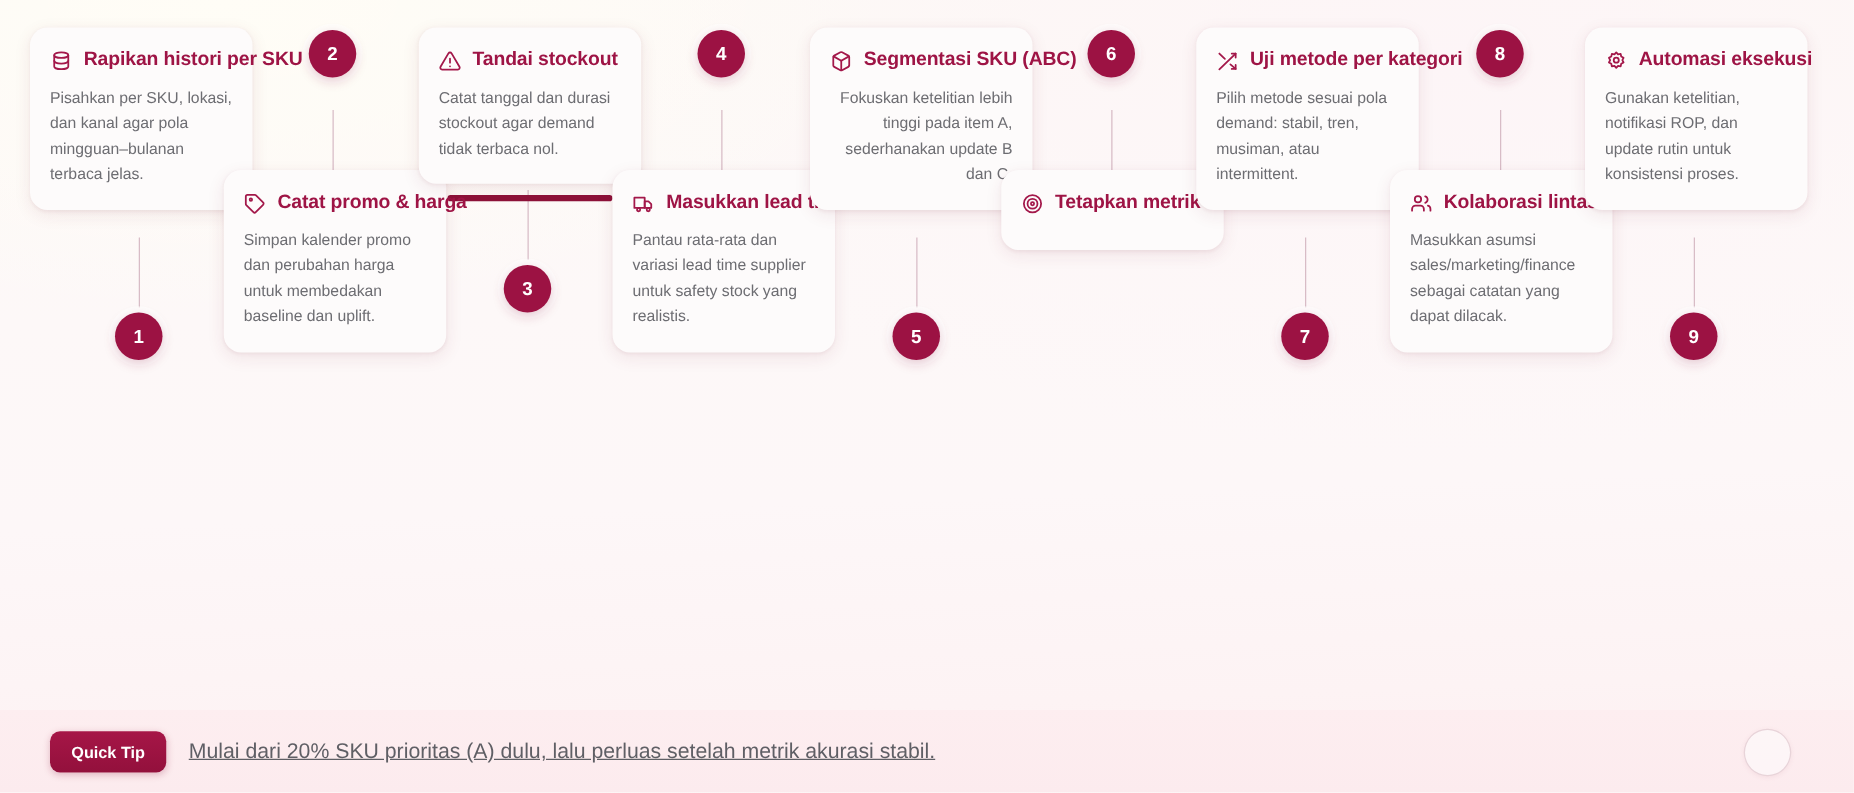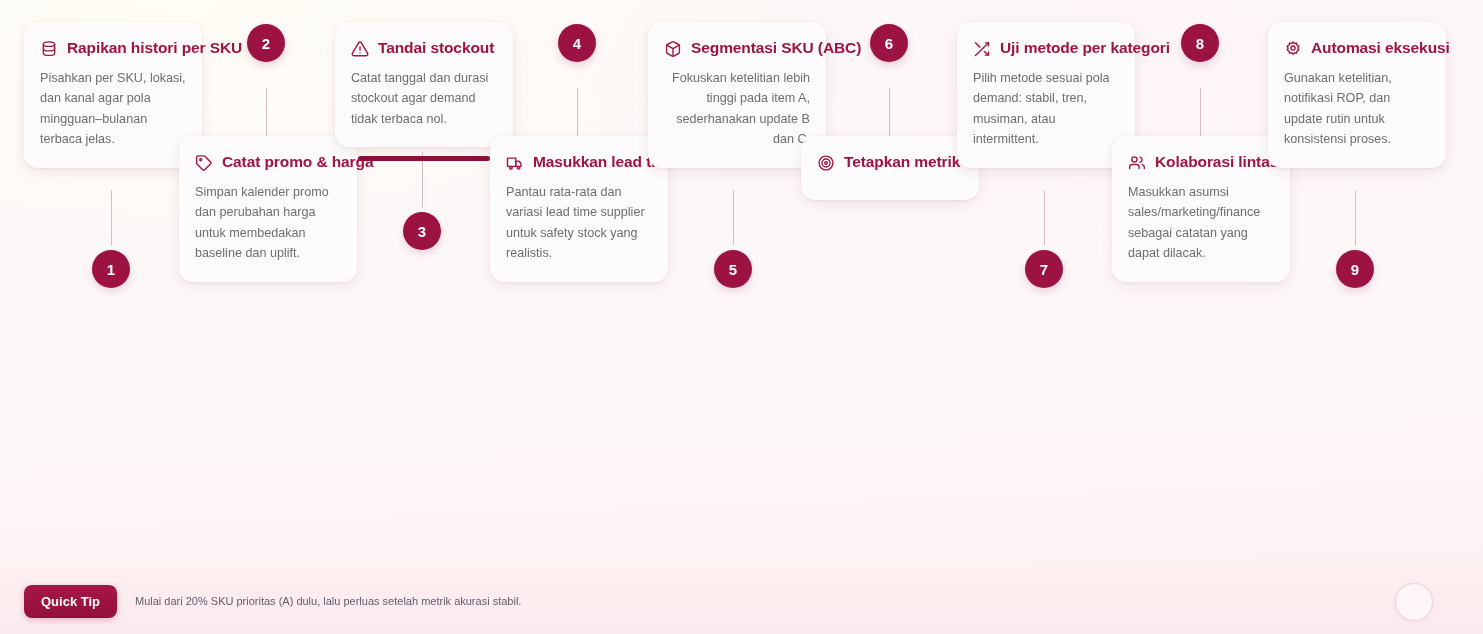--- a/index.html
+++ b/index.html
@@ -105,39 +105,40 @@
   
   .tipbar {
     position: absolute;
     left: 0;
     right: 0;
     bottom: 0;
     height: 66px;
     background: linear-gradient(180deg, #fdeef0 0%, #fcebee 100%);
     display: flex;
     align-items: center;
-    padding-left: 24px;
+    padding-left: 40px;
     gap: 18px;
   }
 
   .tip-chip {
     background: linear-gradient(180deg, #a61647 0%, #93103c 100%);
     color: #ffffff;
     font-size: 13px;
     font-weight: 700;
     padding: 9px 17px;
     border-radius: 8px;
     box-shadow: 0 2px 6px rgba(140, 20, 60, 0.25);
     white-space: nowrap;
   }
 
   .tip-text {
-    font-size: 11px;
+    font-size: 17px;
     color: #5f5f65;
     white-space: nowrap;
+    text-decoration: underline;
   }
 
   .corner-orb {
     position: absolute;
     right: 50px;
     bottom: 13px;
     width: 38px;
     height: 38px;
     border-radius: 50%;
     background: rgba(253, 247, 248, 0.85);

